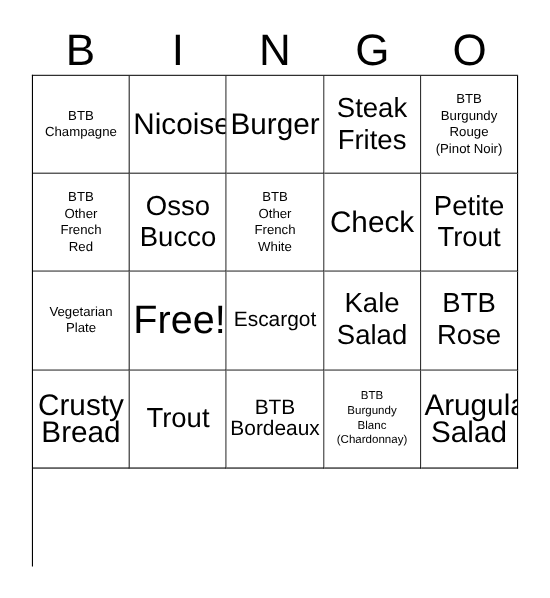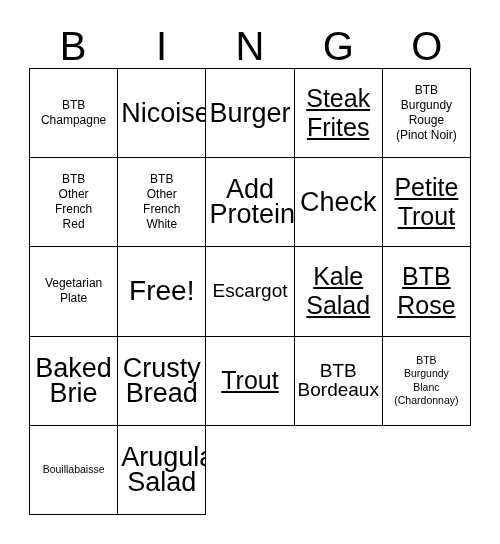--- a/index.html
+++ b/index.html
@@ -75,22 +75,22 @@
     font-family: "Liberation Sans", sans-serif;
     color: #000000;
     white-space: pre-line;
     word-break: normal;
   }
   
   .s-xsmall { font-size: 10.5px; line-height: 13.5px; }
   .s-small  { font-size: 12px;   line-height: 15px; }
   .s-medium { font-size: 19px; line-height: 18.5px; }
   .s-large  { font-size: 27px;   line-height: 25px; }
-  .s-xlarge { font-size: 25px;   line-height: 29px; text-decoration: underline; }
-  .s-huge   { font-size: 28px;   line-height: 32px; }
+  .s-xlarge { font-size: 25px;   line-height: 29px; }
+  .s-huge   { font-size: 36px;   line-height: 32px; }
 </style>
 </head>
 <body>
 
 <div id="card">
 
   <div id="header-row">
     <div class="header-letter">B</div>
     <div class="header-letter">I</div>
     <div class="header-letter">N</div>
@@ -119,28 +119,28 @@
 Rouge
 (Pinot Noir)</span>
       </div>
       <div class="cell">
         <span class="cell-text s-small">BTB
 Other
 French
 Red</span>
       </div>
       <div class="cell">
+        <span class="cell-text s-xlarge">Osso
+Bucco</span>
+      </div>
+      <div class="cell">
         <span class="cell-text s-small">BTB
 Other
 French
 White</span>
-      </div>
-      <div class="cell">
-        <span class="cell-text s-large">Add
-Protein</span>
       </div>
       <div class="cell">
         <span class="cell-text s-large">Check</span>
       </div>
       <div class="cell">
         <span class="cell-text s-xlarge">Petite
 Trout</span>
       </div>
       <div class="cell">
         <span class="cell-text s-small">Vegetarian
@@ -154,42 +154,35 @@
       </div>
       <div class="cell">
         <span class="cell-text s-xlarge">Kale
 Salad</span>
       </div>
       <div class="cell">
         <span class="cell-text s-xlarge">BTB
 Rose</span>
       </div>
       <div class="cell">
-        <span class="cell-text s-large">Baked
-Brie</span>
-      </div>
-      <div class="cell">
         <span class="cell-text s-large">Crusty
 Bread</span>
       </div>
       <div class="cell">
         <span class="cell-text s-xlarge">Trout</span>
       </div>
       <div class="cell">
         <span class="cell-text s-medium">BTB
 Bordeaux</span>
       </div>
       <div class="cell">
         <span class="cell-text s-xsmall">BTB
 Burgundy
 Blanc
 (Chardonnay)</span>
       </div>
       <div class="cell">
-        <span class="cell-text s-xsmall">Bouillabaisse</span>
-      </div>
-      <div class="cell">
         <span class="cell-text s-large">Arugula
 Salad</span>
       </div>
     </div>
 
 </div>
 
 </body></html>

